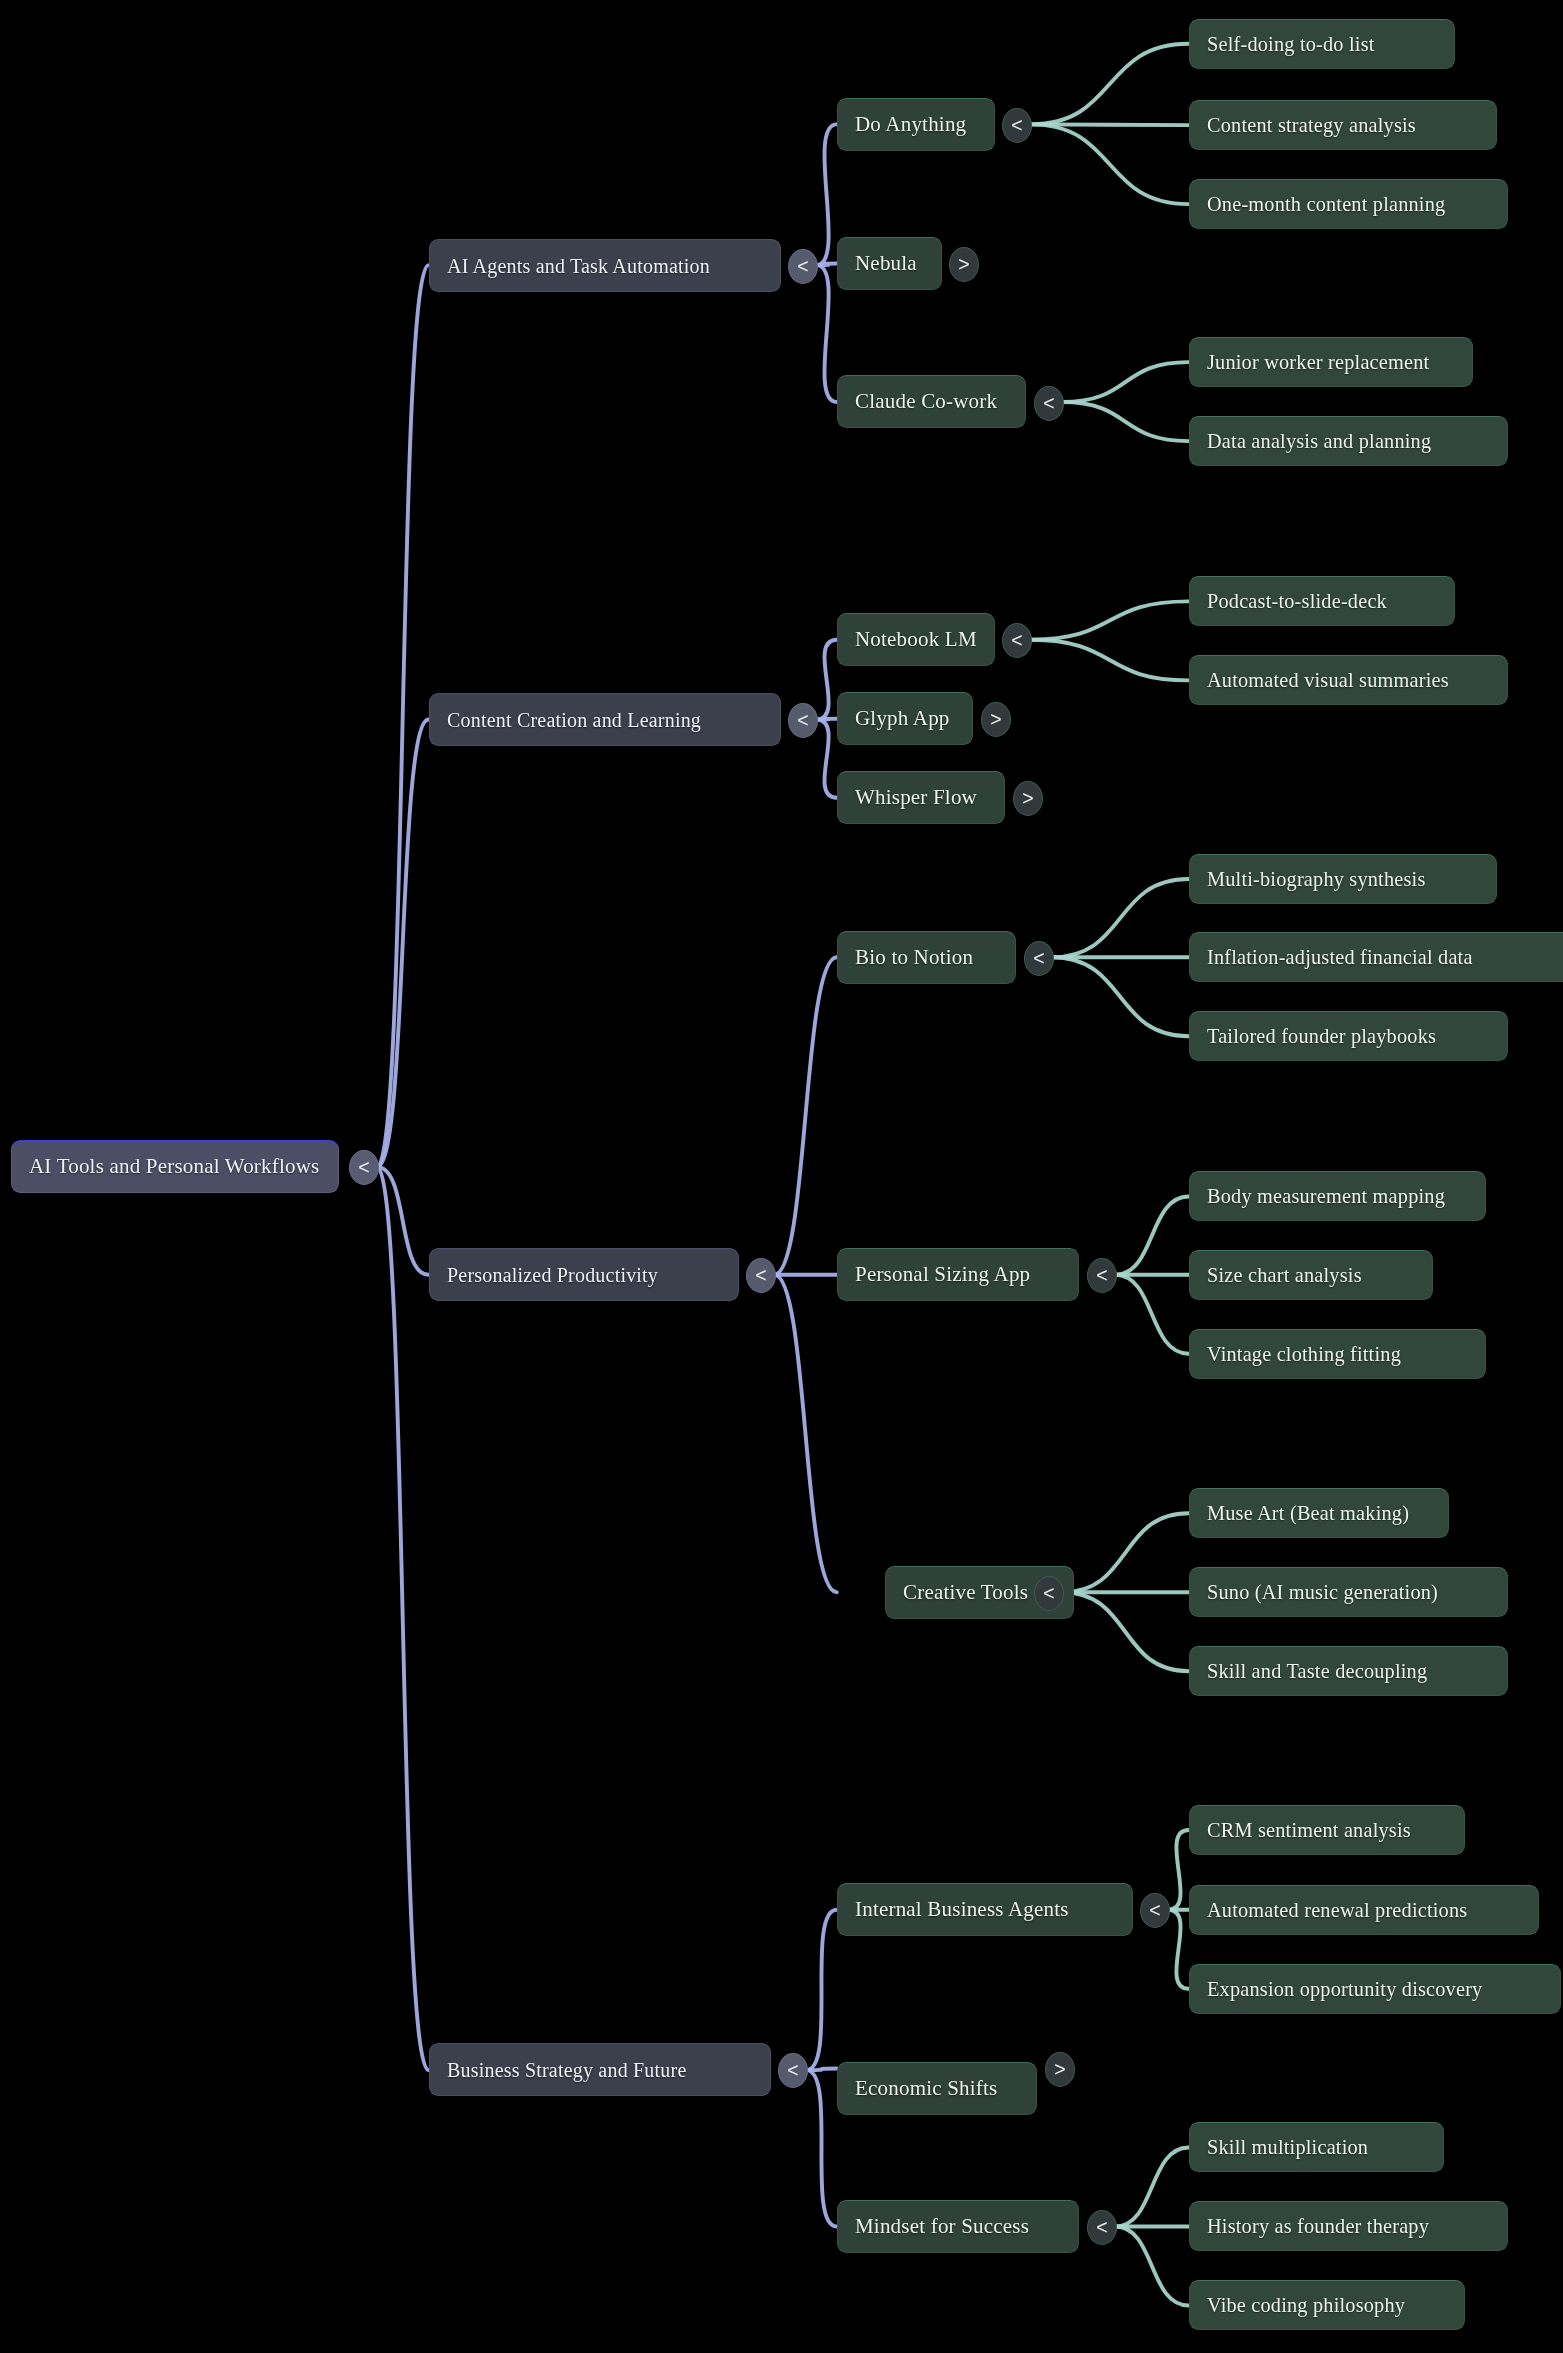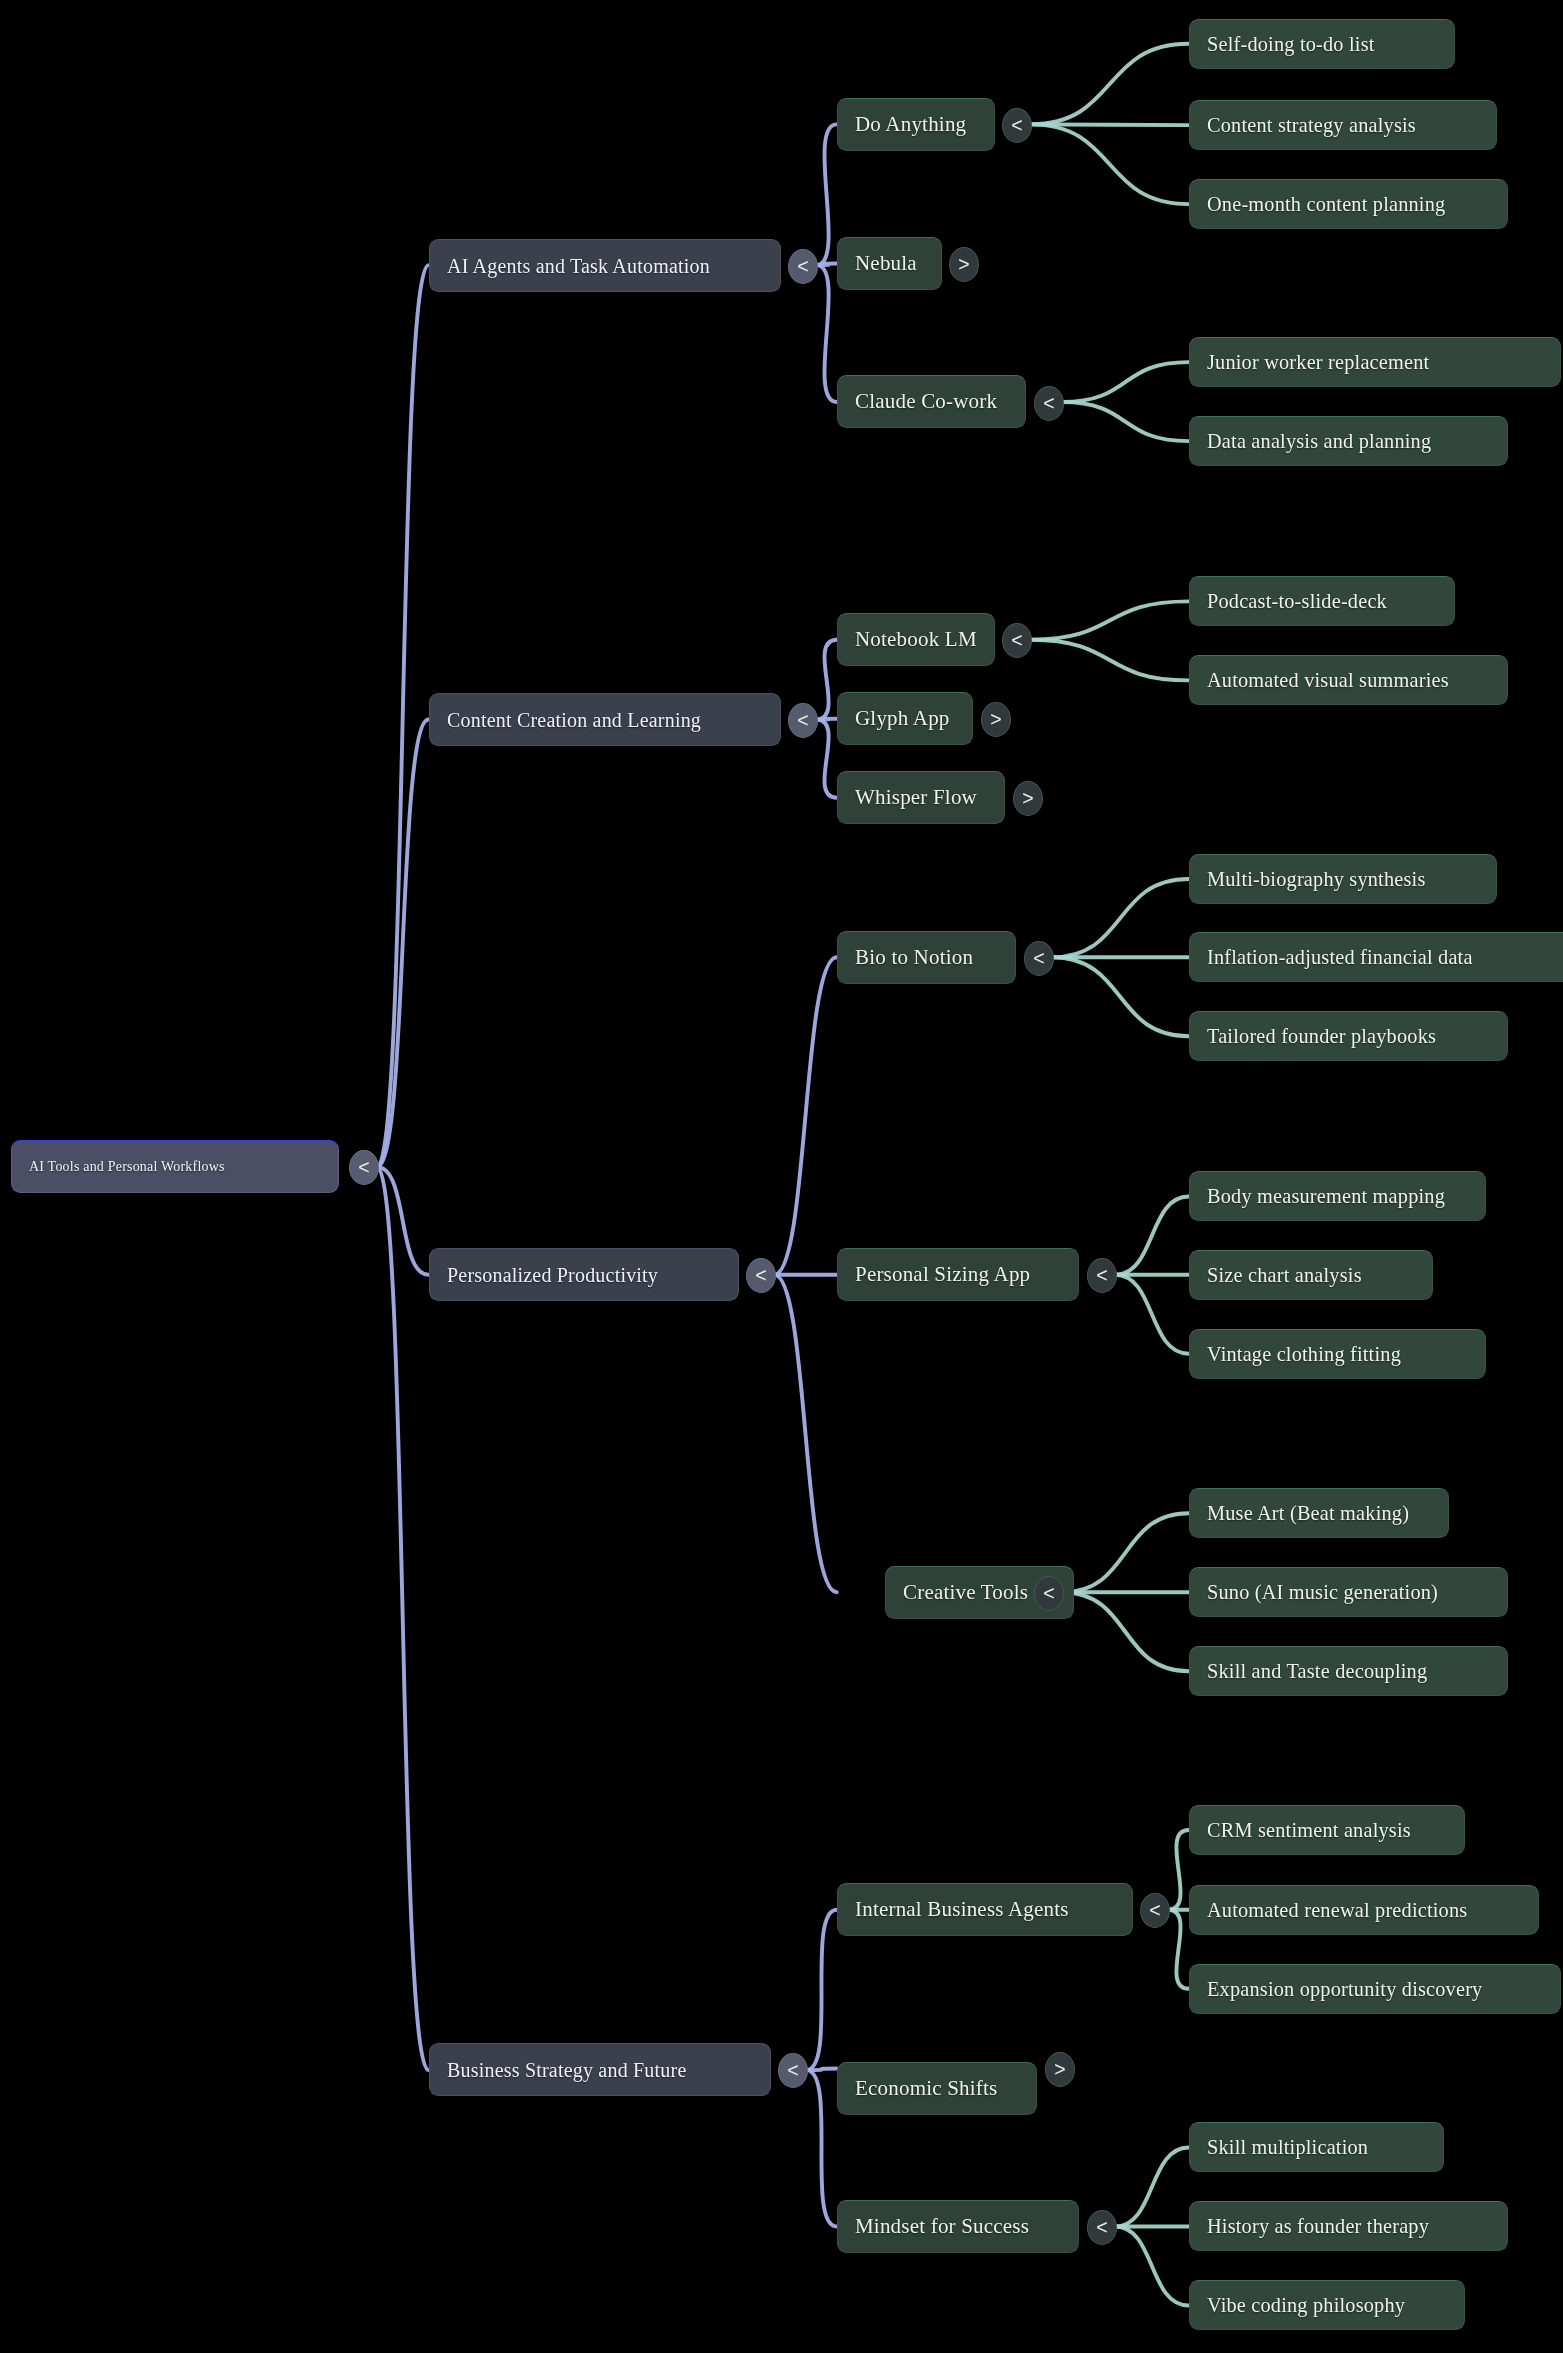--- a/index.html
+++ b/index.html
@@ -22,21 +22,21 @@
     white-space:nowrap;
     text-shadow:0 0.8px 1.6px rgba(0,0,0,.55);
   }
   .node .label{display:block;line-height:1.1;}
 
   
   .node.root{
     background:#4b4e64;
     border:0.8px solid #5c5f77;
     border-top:2.3px solid #3b3ee0;
-    font-size:14px;
+    font-size:21px;
     color:#f2f3f8;
   }
   
   .node.branch{
     background:#3b404c;
     border:0.8px solid #4a505e;
     border-top:1.6px solid #4a506a;
     font-size:20px;
     color:#f0f2f7;
   }
@@ -154,21 +154,21 @@
       </div>
       <div class="toggle" style="left: 949px; top: 247px;">
         <span>&gt;</span>
       </div>
       <div class="node topic" style="left: 837px; top: 375px; width: 189px; height: 53px;">
         <span class="label">Claude Co-work</span>
       </div>
       <div class="toggle" style="left: 1034px; top: 386px;">
         <span>&lt;</span>
       </div>
-      <div class="node leaf" style="left: 1189px; top: 337px; width: 372px; height: 50px;">
+      <div class="node leaf" style="left: 1189px; top: 337px; width: 284px; height: 50px;">
         <span class="label">Junior worker replacement</span>
       </div>
       <div class="node leaf" style="left: 1189px; top: 416px; width: 319px; height: 50px;">
         <span class="label">Data analysis and planning</span>
       </div>
       <div class="node branch" style="left: 429px; top: 693px; width: 352px; height: 53px;">
         <span class="label">Content Creation and Learning</span>
       </div>
       <div class="toggle branch-toggle" style="left: 788px; top: 703px;">
         <span>&lt;</span>

